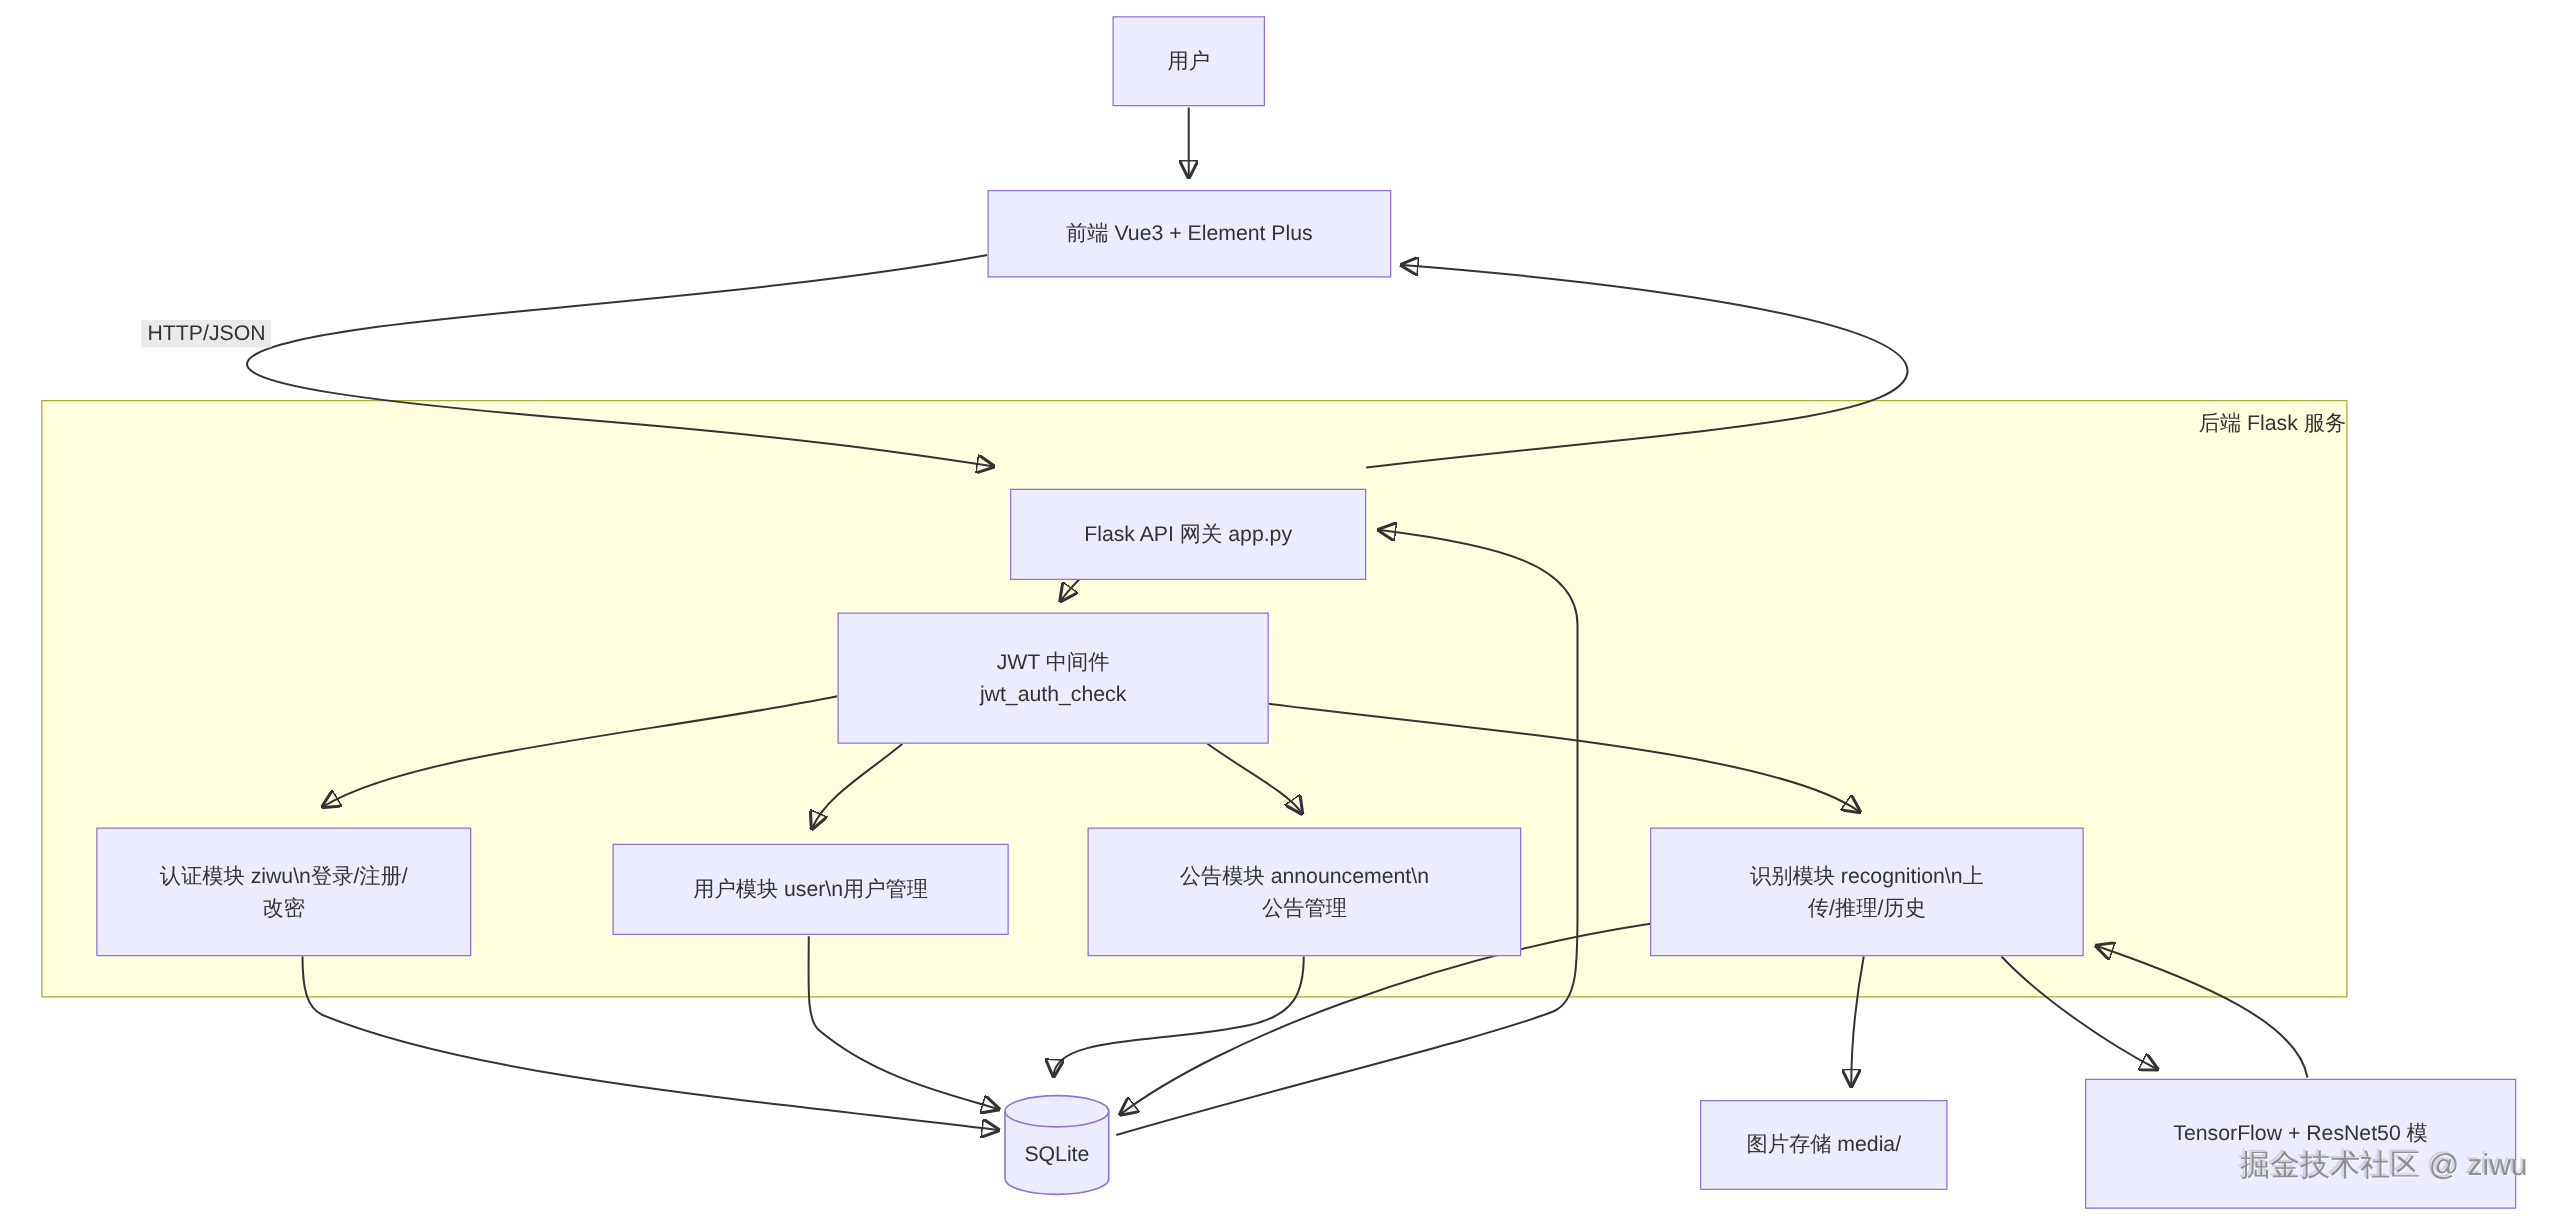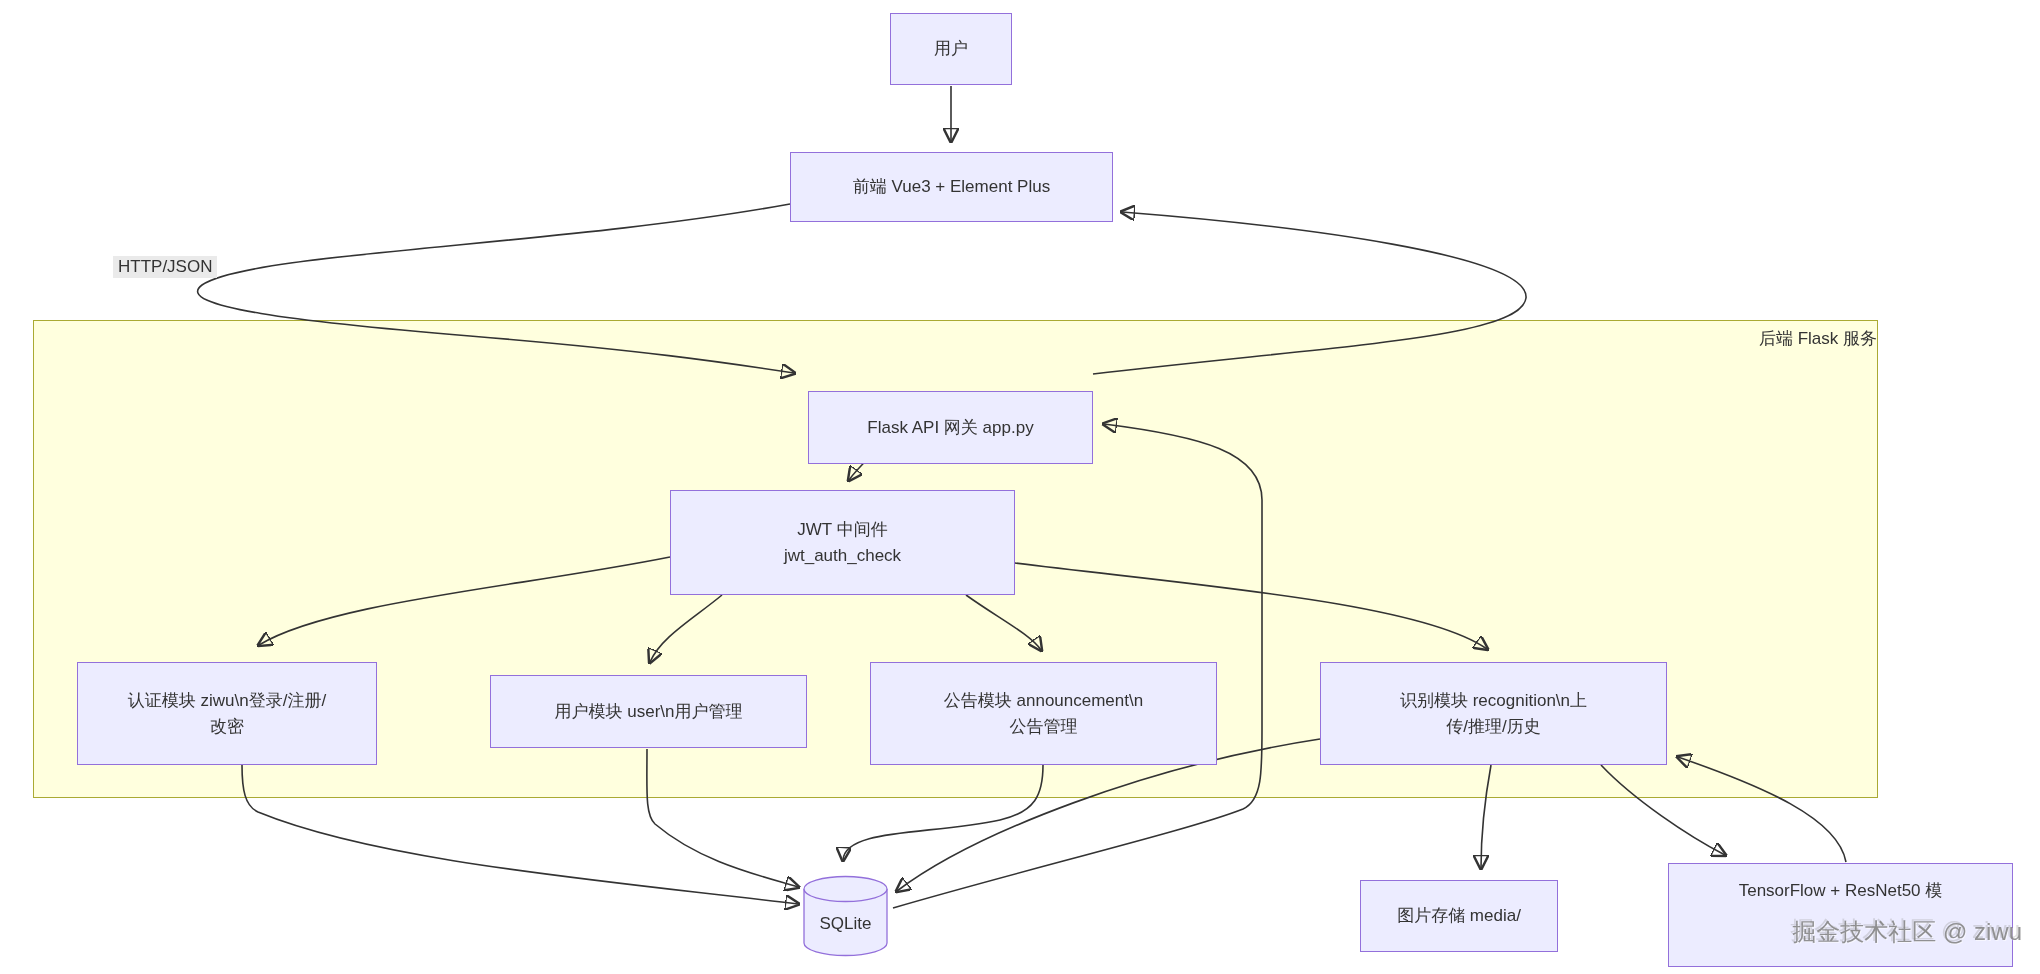--- a/index.html
+++ b/index.html
@@ -115,21 +115,21 @@
       <path d="M 1,14 L 1,68 A 41.5,12.5 0 0 0 84,68 L 84,14" fill="#ECECFF" stroke="#9370DB" stroke-width="1.3"></path>
       <ellipse cx="42.5" cy="14" rx="41.5" ry="12.5" fill="#ECECFF" stroke="#9370DB" stroke-width="1.3"></ellipse>
     </svg>
     <span class="cyl-label">SQLite</span>
   </div>
 
   <div class="node" style="left:1360px;top:880px;width:198px;height:72px;">
     <span>图片存储 media/</span>
   </div>
 
-  <div class="node" style="left:1668px;top:863px;width:345px;height:104px;align-items:center;justify-content:flex-start;padding-top:14px;">
+  <div class="node" style="left:1668px;top:863px;width:345px;height:104px;align-items:center;justify-content:flex-start;padding-top:30px;">
     <span>TensorFlow + ResNet50 模</span>
   </div>
 
   <div class="edge-label" style="left:113px;top:256px;">
     <span>HTTP/JSON</span>
   </div>
 
   <div class="watermark" style="right:18px;top:916px;">
     <span>掘金技术社区 @ ziwu</span>
   </div>

